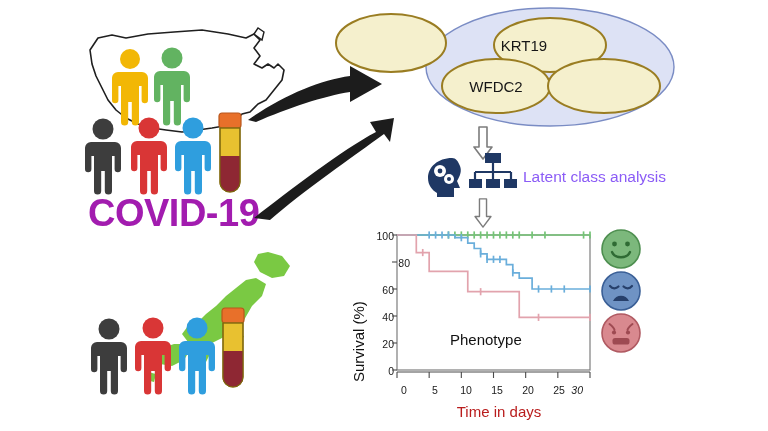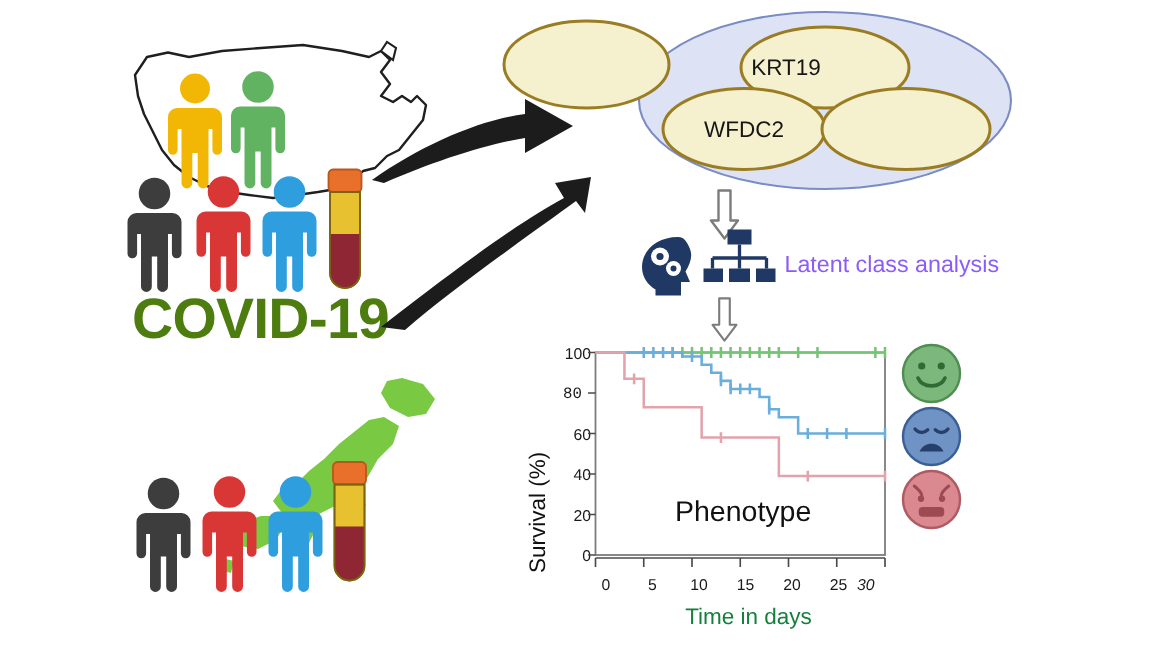--- a/index.html
+++ b/index.html
@@ -13,21 +13,21 @@
   }
   #stage { position: relative; width: 768px; height: 431px; }
   .abs { position: absolute; }
   .nosel { user-select: none; }
 
   #covid-title {
     position: absolute;
     left: 88px; top: 192px;
     font-size: 38px;
     font-weight: bold;
-    color: #4d7c0f;
+    color: #a21caf;
     letter-spacing: -0.5px;
     font-family: "Liberation Sans", sans-serif;
     white-space: nowrap;
   }
 
   
   .ell-label {
     position: absolute;
     display: flex; align-items: center; justify-content: center;
     font-size: 15px; color: #161616;
@@ -47,25 +47,25 @@
   #chart-wrap { position: absolute; left: 344px; top: 224px; width: 270px; height: 207px; }
   .axis-tick-label { position: absolute; font-size: 10.5px; color: #1a1a1a; }
   #ylabel {
     position: absolute;
     font-size: 15px; color: #111;
     transform: rotate(-90deg);
     transform-origin: left top;
     white-space: nowrap;
   }
   #xlabel {
-    position: absolute; font-size: 15px; color: #15803d;
+    position: absolute; font-size: 15px; color: #b91c1c;
     white-space: nowrap; text-align: center;
   }
   #phenotype-label {
-    position: absolute; font-size: 19px; color: #111; white-space: nowrap;
+    position: absolute; font-size: 15px; color: #111; white-space: nowrap;
   }
 </style>
 </head>
 <body>
 
 <div id="stage">
 
   <svg class="abs" style="left:78px; top:8px;" width="220" height="160" viewBox="0 0 220 160">
     <path d="M12,42 L20,30 L34,27 L48,30 L70,26 L96,24 L124,22 L150,26 L168,30 L176,26
              L182,32 L176,40 L182,48 L176,56 L184,60 L190,56 L196,60 L200,56 L206,62
@@ -192,21 +192,21 @@
 
   <svg class="abs" style="left:472px; top:198px;" width="22" height="30" viewBox="0 0 22 34">
     <path d="M7,1 h8 v20 h5 L11,33 L2,21 h5 z" fill="#ffffff" stroke="#7c7c7c" stroke-width="1.6" stroke-linejoin="round"></path>
   </svg>
 
   <div id="chart-wrap">
 
     <div id="ylabel" style="left:6px; top:158px;" class="nosel">Survival (%)</div>
 
     <div class="axis-tick-label" style="left:24px; top:6px;  width:26px; text-align:right;">100</div>
-    <div class="axis-tick-label" style="left:18px; top:33px; width:26px; text-align:right;font-family:Liberation Mono, monospace;">80</div>
+    <div class="axis-tick-label" style="left:40px; top:33px; width:26px; text-align:right;">80</div>
     <div class="axis-tick-label" style="left:24px; top:60px; width:26px; text-align:right;">60</div>
     <div class="axis-tick-label" style="left:24px; top:87px; width:26px; text-align:right;">40</div>
     <div class="axis-tick-label" style="left:24px; top:114px;width:26px; text-align:right;">20</div>
     <div class="axis-tick-label" style="left:24px; top:141px;width:26px; text-align:right;">0</div>
 
     <div class="axis-tick-label" style="left:53px;  top:160px; width:14px; text-align:center;">0</div>
     <div class="axis-tick-label" style="left:84px;  top:160px; width:14px; text-align:center;">5</div>
     <div class="axis-tick-label" style="left:115px; top:160px; width:14px; text-align:center;">10</div>
     <div class="axis-tick-label" style="left:146px; top:160px; width:14px; text-align:center;">15</div>
     <div class="axis-tick-label" style="left:177px; top:160px; width:14px; text-align:center;">20</div>

